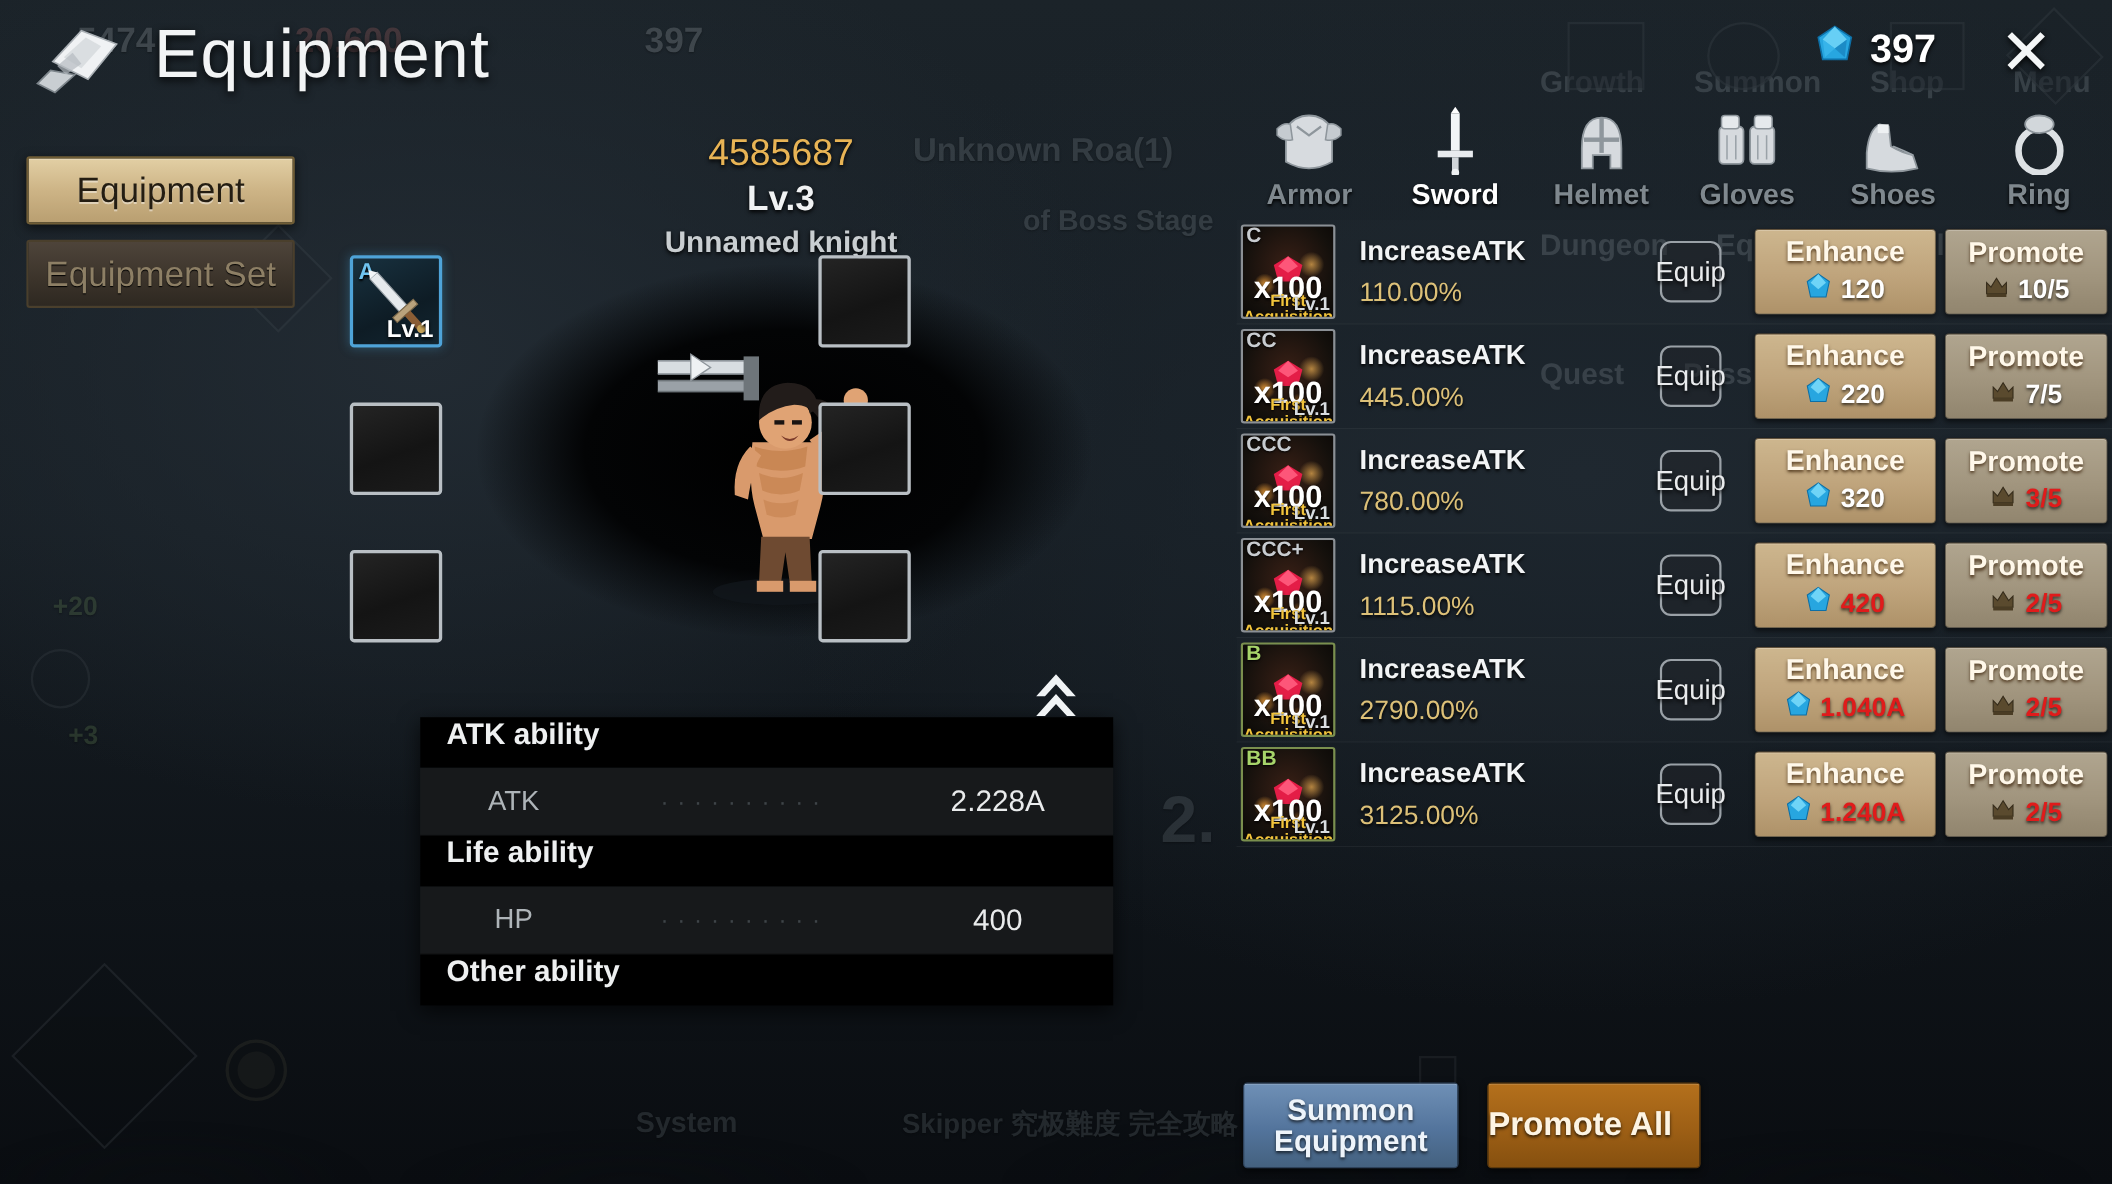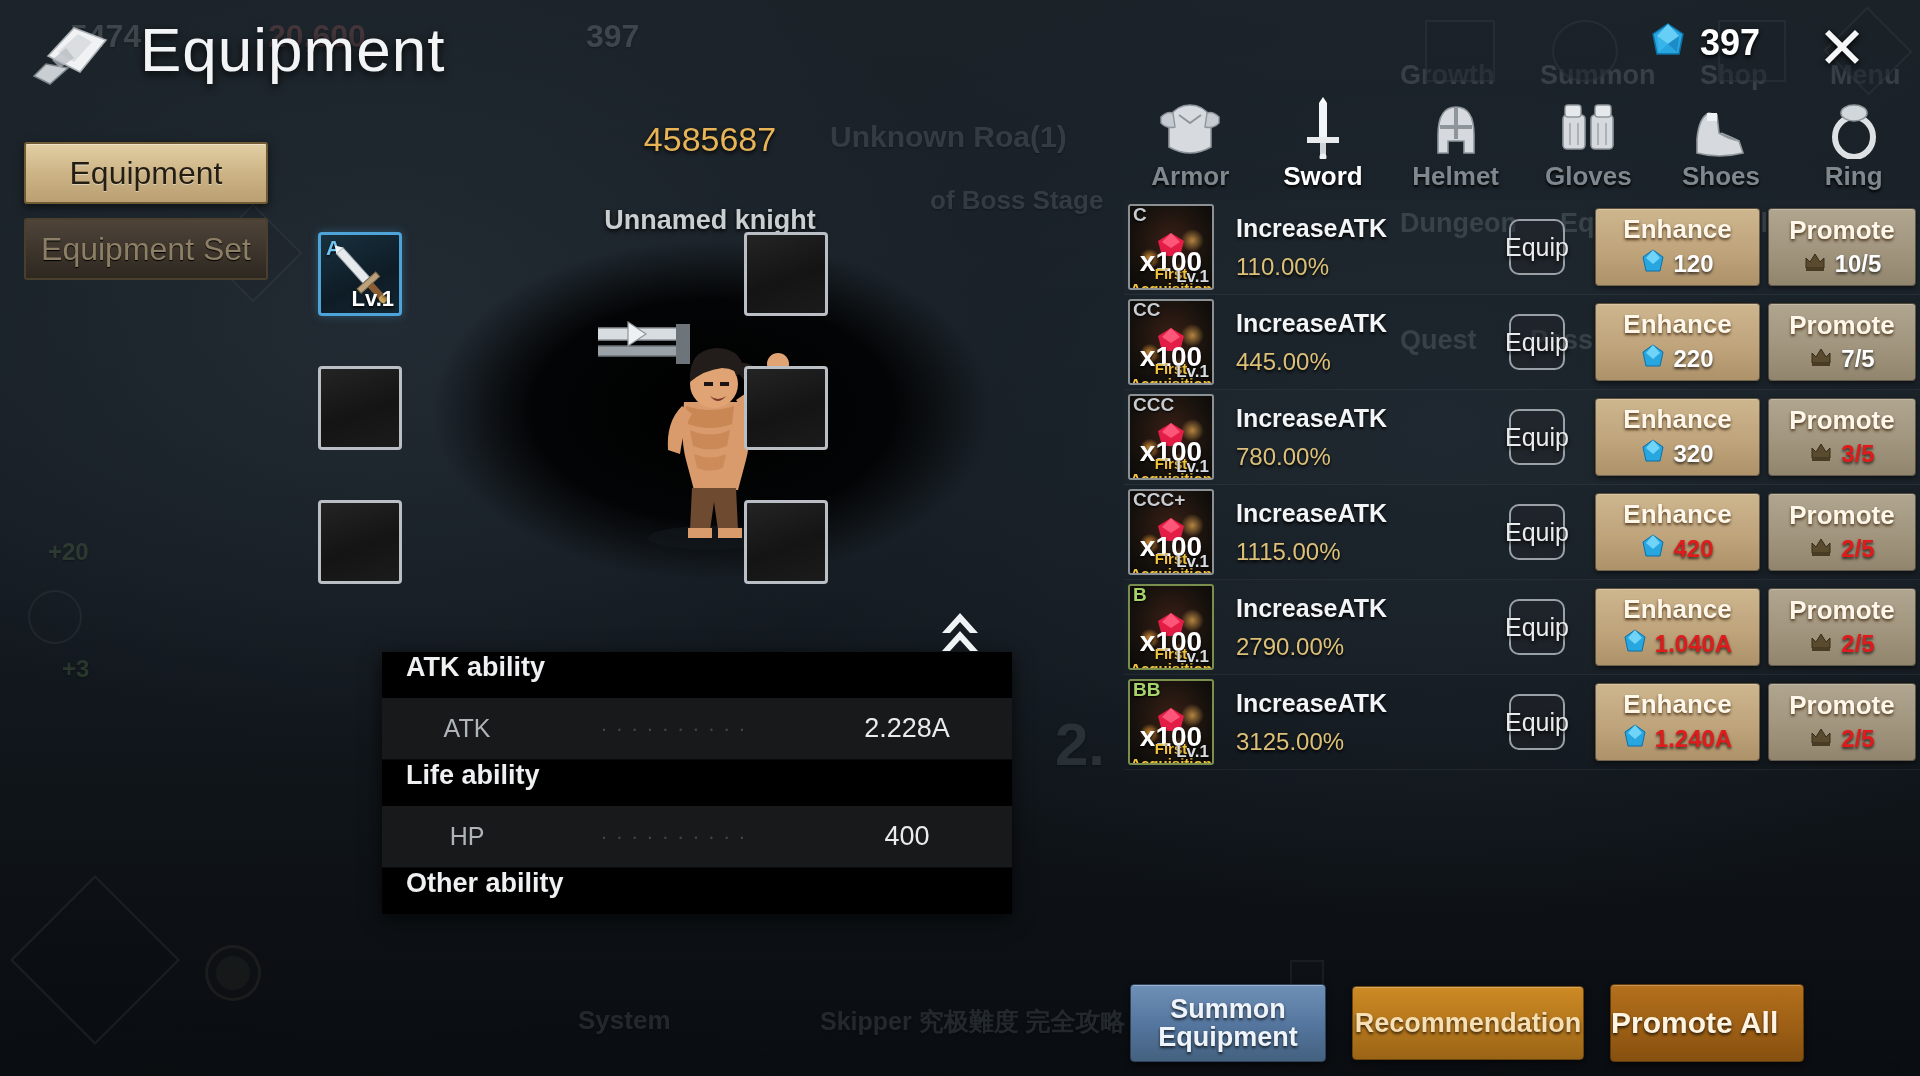--- a/index.html
+++ b/index.html
@@ -361,20 +361,21 @@
     <div class="side-tab active">
       <span>Equipment</span>
     </div>
     <div class="side-tab inactive">
       <span>Equipment Set</span>
     </div>
   </div>
 
   <div class="char-panel">
     <div class="char-id">4585687</div>
+    <div class="char-lv">Lv.3</div>
     <div class="char-name">Unnamed knight</div>
 
     <div class="char-stage">
       <div class="sprite">
         <svg width="230" height="250" viewBox="0 0 230 250">
 
           <g>
             <rect x="-115" y="26" width="196" height="12" fill="#d8dde1" stroke="#8e959b" stroke-width="1.5"></rect>
             <rect x="-115" y="44" width="196" height="10" fill="#9aa1a7" stroke="#6d7479" stroke-width="1.5"></rect>
             <polygon points="30,20 48,32 30,44" fill="#eef1f3" stroke="#8e959b" stroke-width="1.2"></polygon>
@@ -814,22 +815,19 @@
         </div>
       </div>
 
     </div>
 
     <div class="bottom-bar">
       <div class="btn-summon">
         <span>Summon</span>
         <span>Equipment</span>
       </div>
-      <div class="btn-recommend">
-        <span>Recommendation</span>
-      </div>
       <div class="btn-promote-all">
         <span>Promote All</span>
       </div>
     </div>
 
   </div>
 </div>
 
 </body></html>

